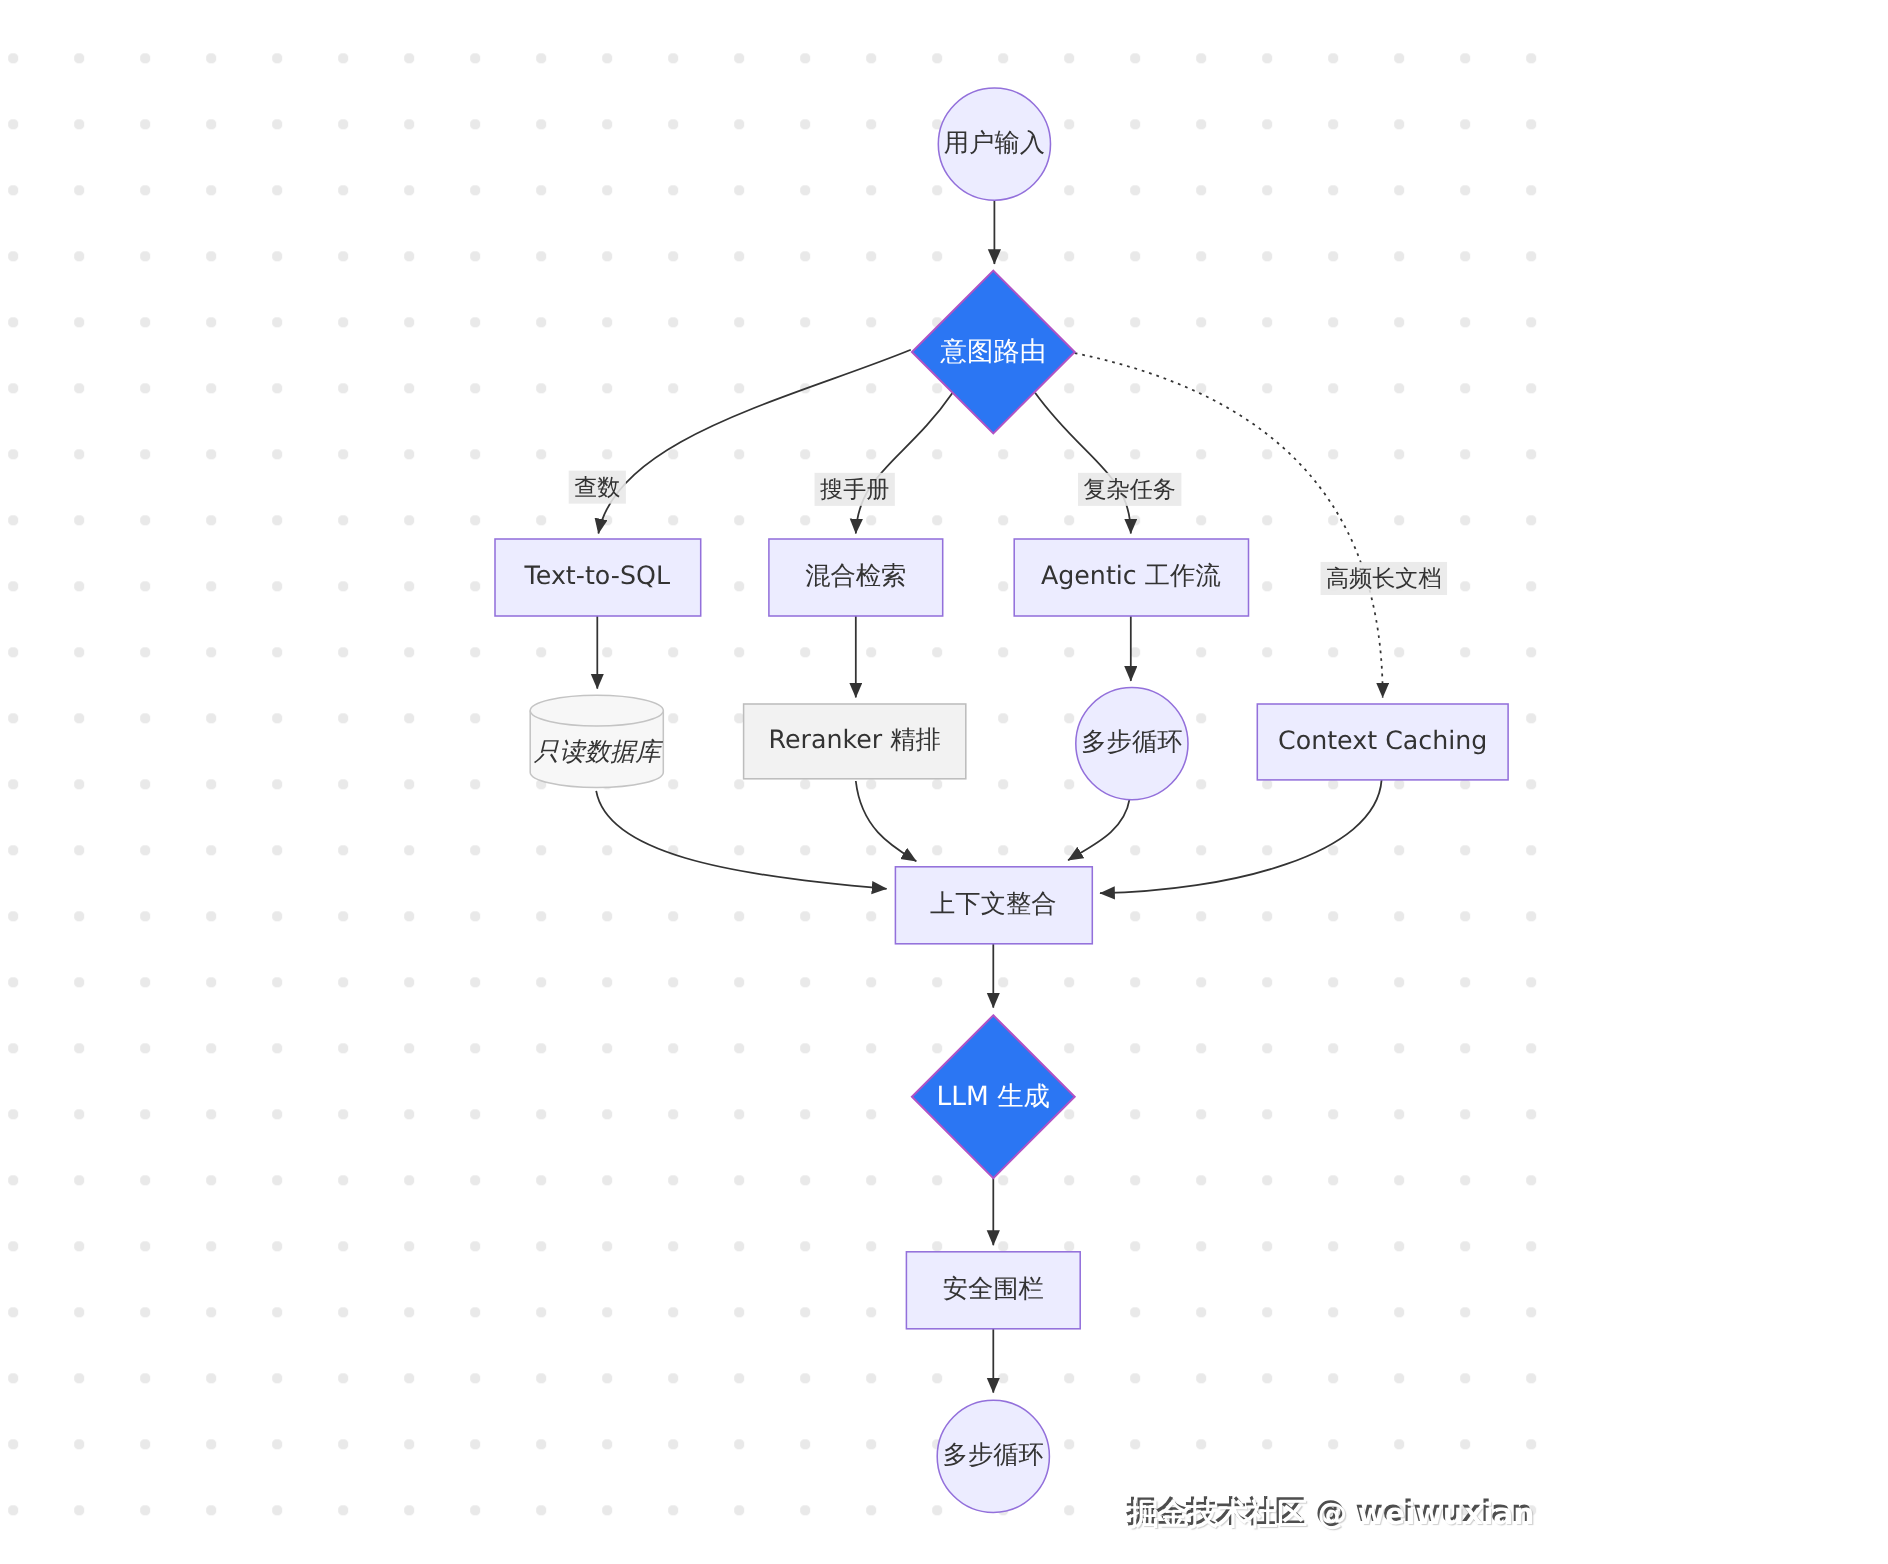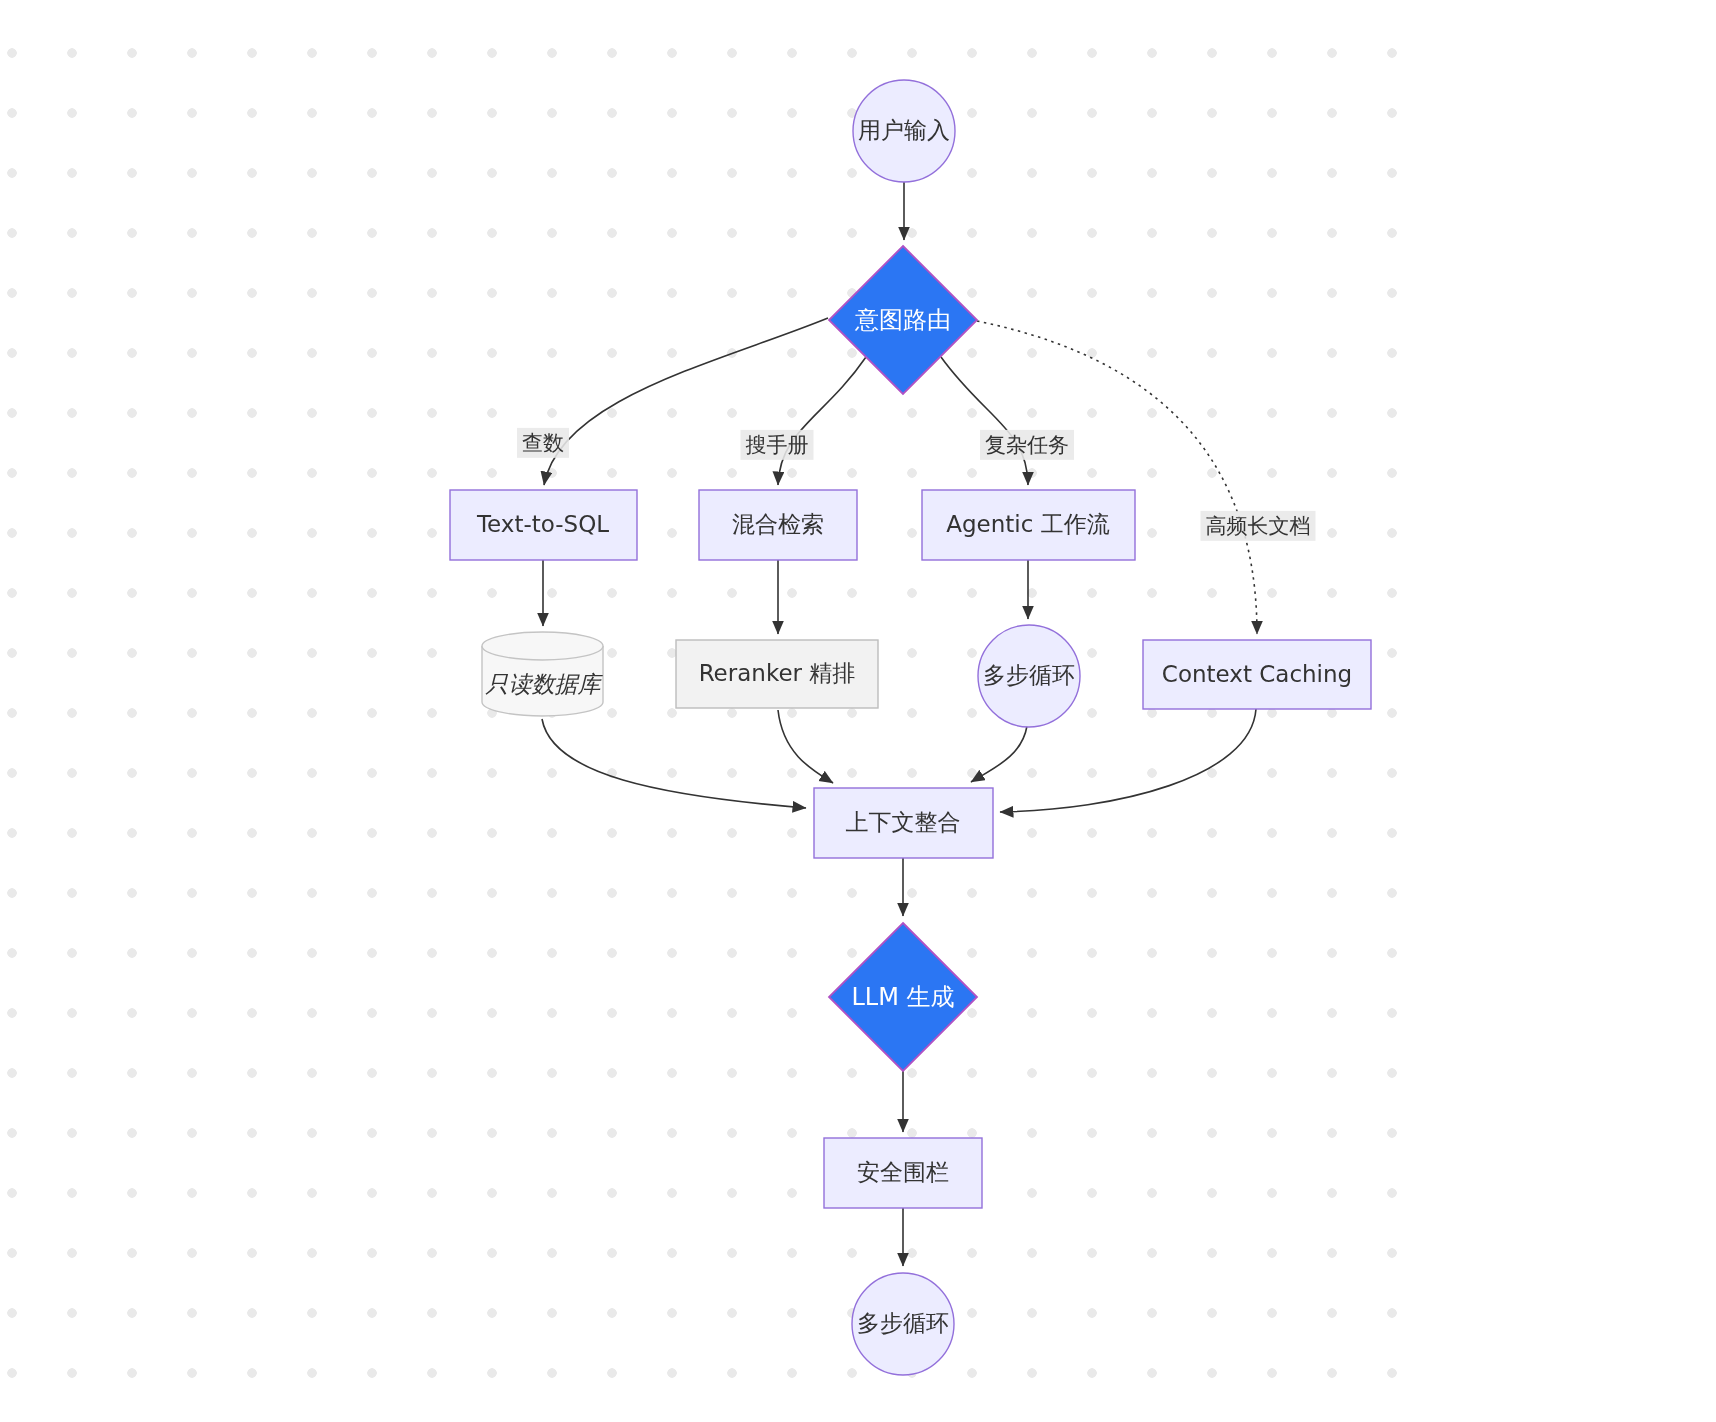--- a/index.html
+++ b/index.html
@@ -117,14 +117,15 @@
   </div>
 
   <div class="nlabel" style="left:903px;top:1173px;">安全围栏</div>
   <div class="nlabel" style="left:903px;top:1324px;">多步循环</div>
 
   <div class="elabel" style="left:543px;top:443px;">查数</div>
   <div class="elabel" style="left:777px;top:445px;">搜手册</div>
   <div class="elabel" style="left:1027px;top:445px;text-align:center;">复杂任务</div>
   <div class="elabel" style="left:1258px;top:526px;">高频长文档</div>
 
+  <div class="watermark">掘金技术社区 @ weiwuxian</div>
 
 </div>
 
 </body></html>

